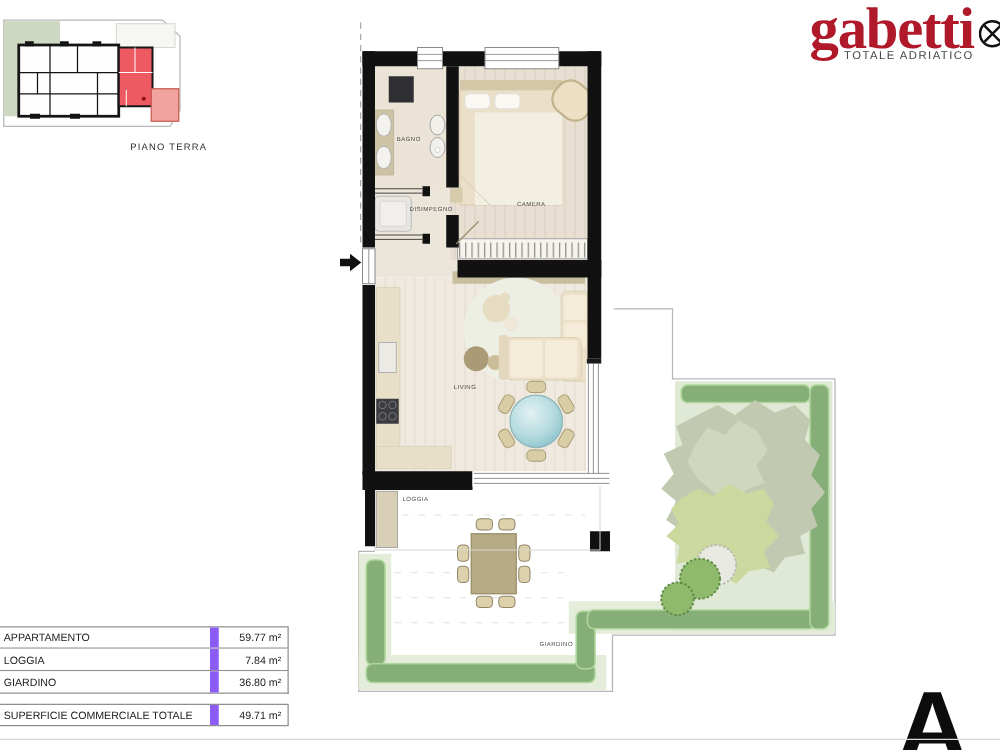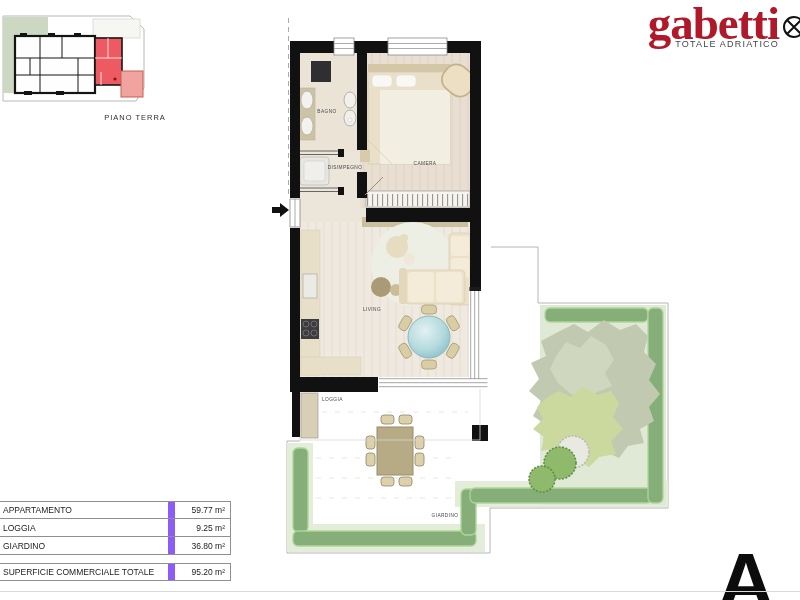--- a/index.html
+++ b/index.html
@@ -268,27 +268,27 @@
   <path d="M4.5,5.5 L17.5,18.5 M17.5,5.5 L4.5,18.5" stroke="#111" stroke-width="2"></path>
 </svg>
 
 <div id="areas">
   <div class="trow first">
     <div class="tlabel">APPARTAMENTO</div>
     <div class="tval">59.77 m²</div>
   </div>
   <div class="trow">
     <div class="tlabel">LOGGIA</div>
-    <div class="tval">9.25 m²</div>
+    <div class="tval">7.84 m²</div>
   </div>
   <div class="trow">
     <div class="tlabel">GIARDINO</div>
     <div class="tval">36.80 m²</div>
   </div>
   <div class="tgap"></div>
   <div class="trow first">
     <div class="tlabel">SUPERFICIE COMMERCIALE TOTALE</div>
-    <div class="tval">95.20 m²</div>
+    <div class="tval">49.71 m²</div>
   </div>
 </div>
 
 <div id="unit">A 3</div>
 <div id="frameline"></div>
 
 </body></html>

